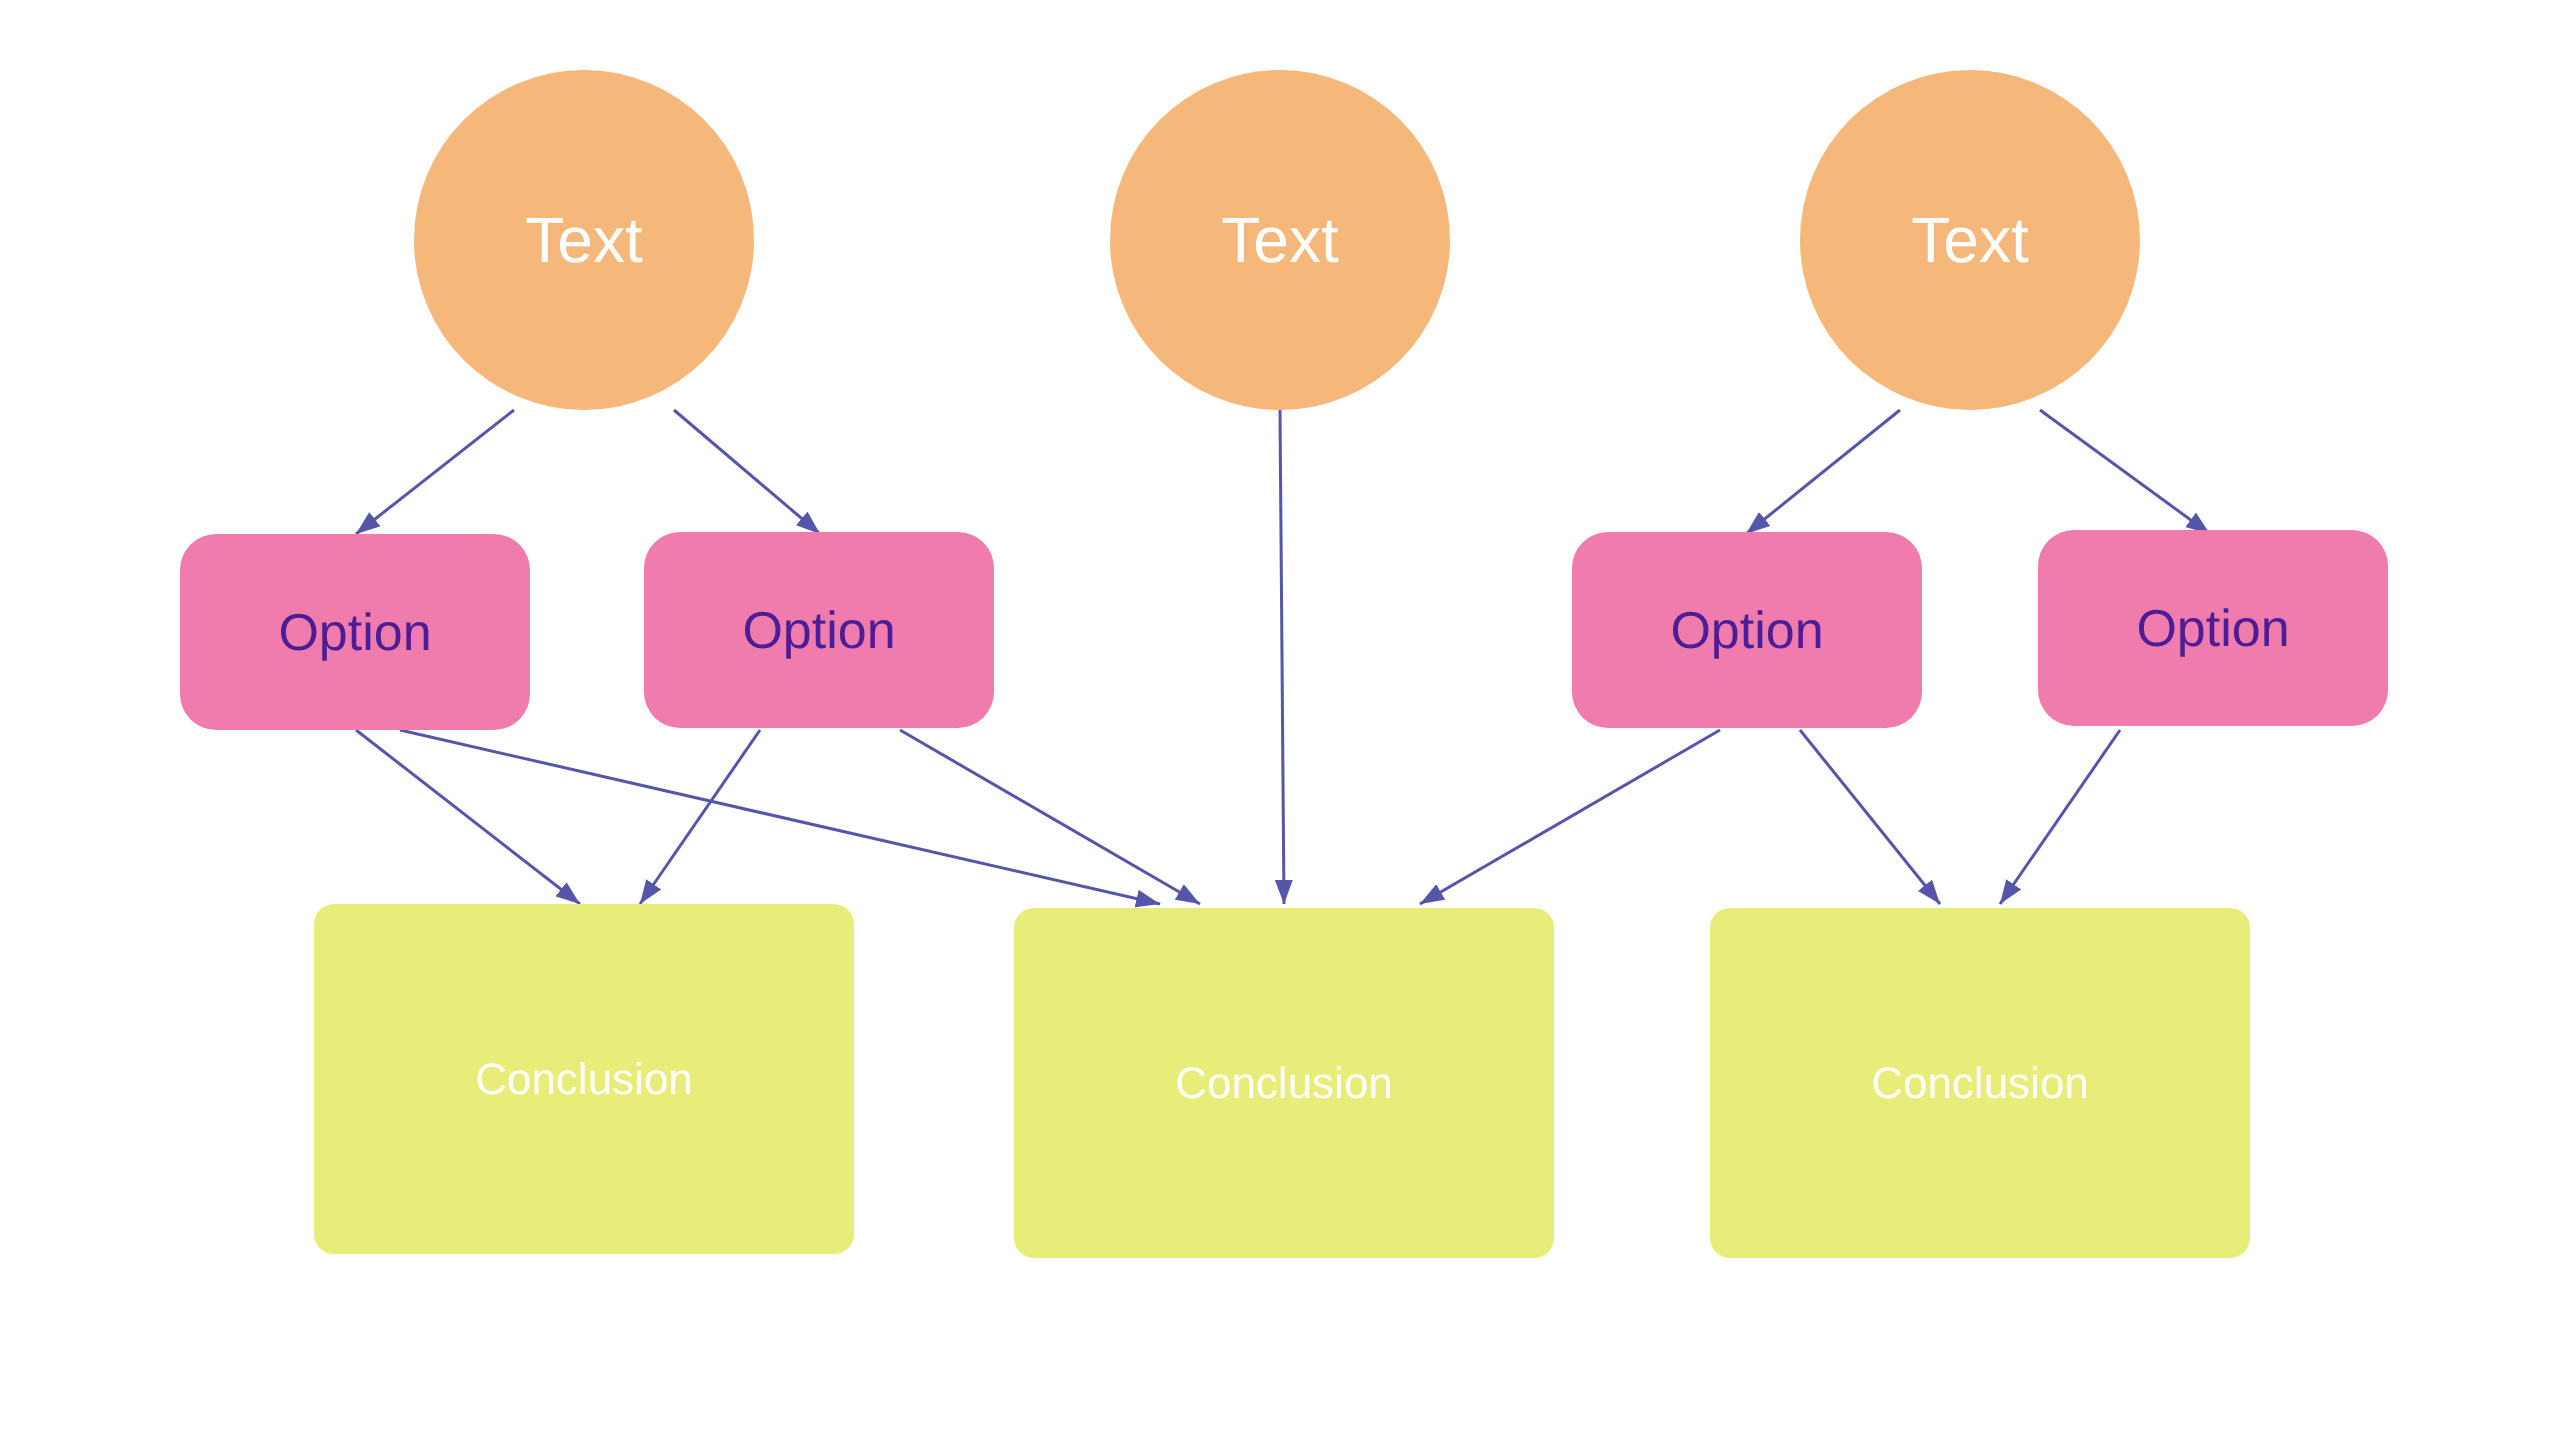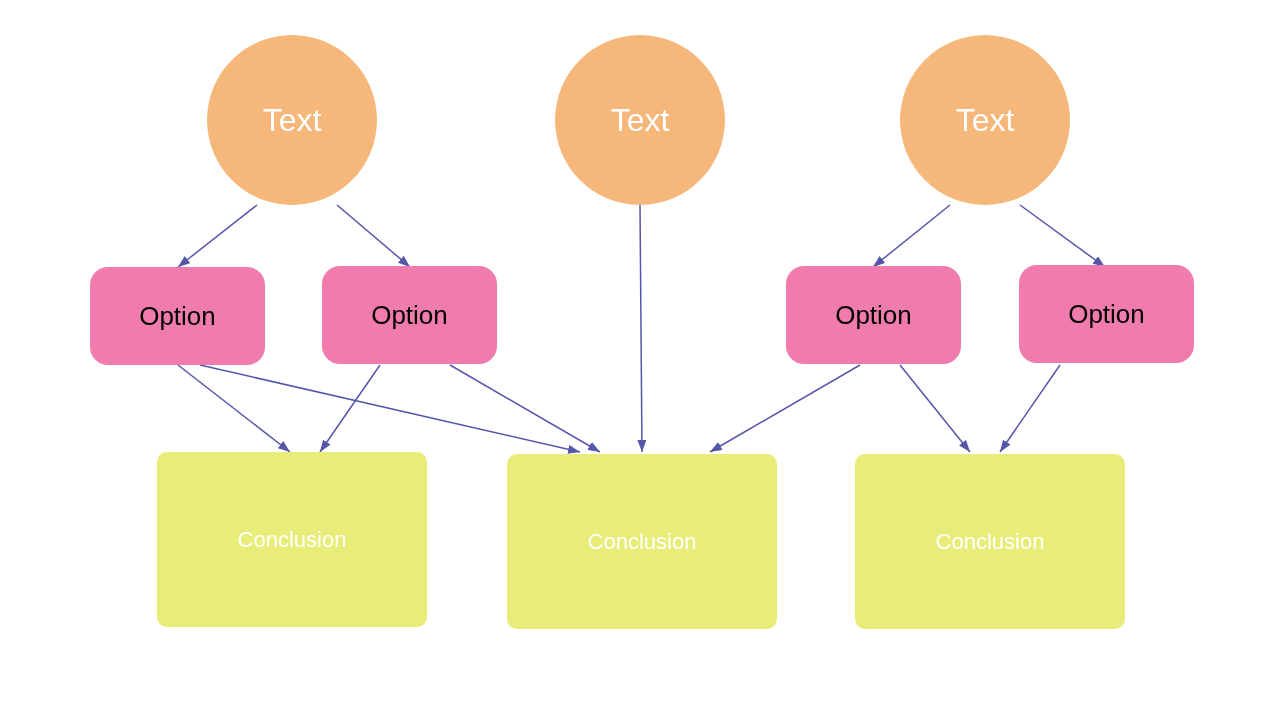--- a/index.html
+++ b/index.html
@@ -34,21 +34,21 @@
       font-size: 32px;
       font-weight: 500;
     }
     .option-node {
       position: absolute;
       background: #F07CAE;
       border-radius: 18px;
       display: flex;
       align-items: center;
       justify-content: center;
-      color: #000000;
+      color: #4c1d95;
       font-size: 26px;
       font-weight: 400;
     }
     .conclusion-node {
       position: absolute;
       background: #E8ED7A;
       border-radius: 10px;
       display: flex;
       align-items: center;
       justify-content: center;

